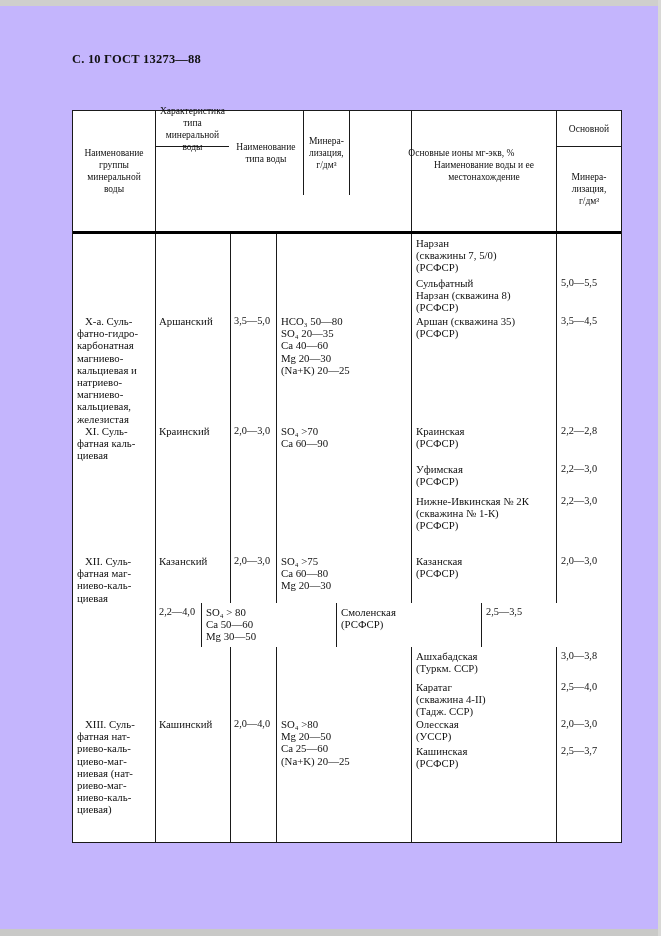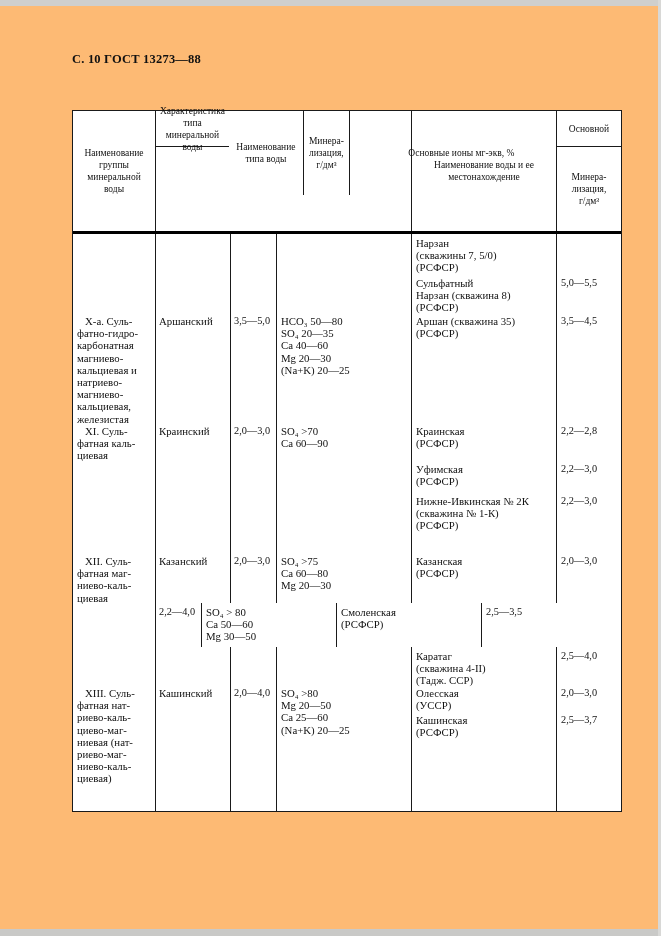--- a/index.html
+++ b/index.html
@@ -1,21 +1,21 @@
 <!DOCTYPE html>
 <html><head>
 <meta charset="utf-8">
 <style>
   html, body { margin: 0; padding: 0; }
   body { background: #e8e8e6; font-family: "Liberation Serif", "DejaVu Serif", serif; color: #111; }
   .page {
     position: relative;
     width: 661px;
     height: 936px;
-    background: #fdba74;
+    background: #c4b5fd;
     overflow: hidden;
     text-decoration: underline;
   }
   .scan-edge-top { position: absolute; left: 0; top: 0; width: 100%; height: 6px; background: #cfcfcd; }
   .scan-edge-bottom { position: absolute; left: 0; bottom: 0; width: 100%; height: 7px; background: #c9c9c7; }
   .scan-edge-right { position: absolute; right: 0; top: 0; width: 3px; height: 100%; background: #d8d8d6; }
 
   .page-header {
     position: absolute;
     left: 72px;
@@ -227,20 +227,29 @@
         <div class="c c1"></div>
         <div class="c c3">2,2—4,0</div>
         <div class="c c4">SO₄ &gt; 80
 Ca 50—60
 Mg 30—50</div>
         <div class="c c5">Смоленская
 (РСФСР)</div>
         <div class="c c6">2,5—3,5</div>
       </div>
 
+      <div class="band" style="height:31px">
+        <div class="c c1"></div>
+        <div class="c c2"></div>
+        <div class="c c3"></div>
+        <div class="c c4"></div>
+        <div class="c c5">Ашхабадская
+(Туркм. ССР)</div>
+        <div class="c c6">3,0—3,8</div>
+      </div>
 
       <div class="band" style="height:37px">
         <div class="c c1"></div>
         <div class="c c2"></div>
         <div class="c c3"></div>
         <div class="c c4"></div>
         <div class="c c5">Каратаг
 (скважина 4-II)
 (Тадж. ССР)</div>
         <div class="c c6">2,5—4,0</div>

